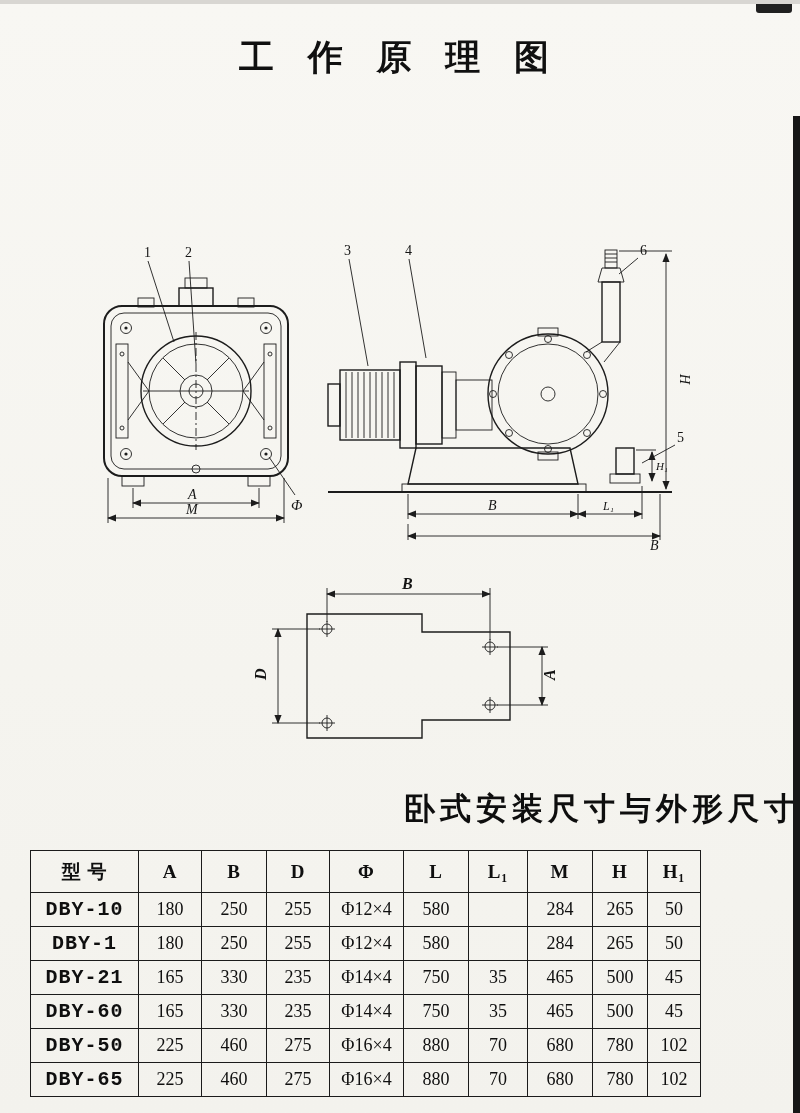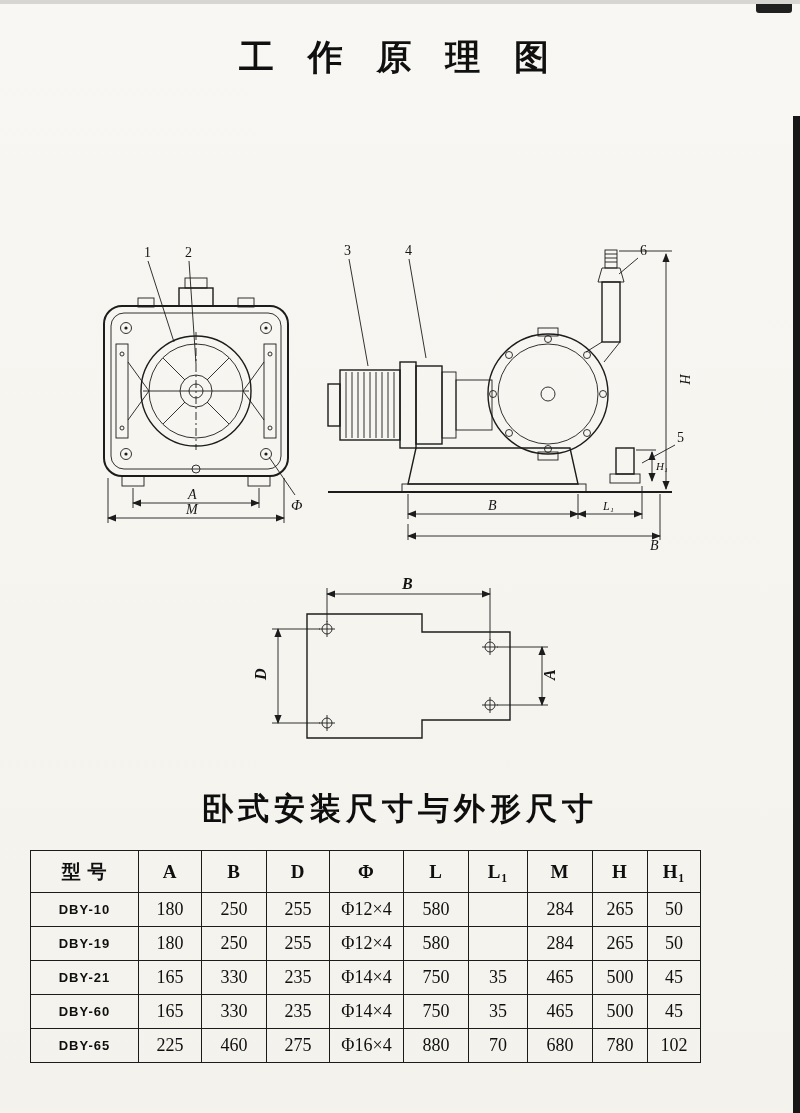--- a/index.html
+++ b/index.html
@@ -15,21 +15,21 @@
     text-align:center; font-size:35px; font-weight:bold;
     letter-spacing:12px; color:#101010;
   }
   .principle-para {
     position:absolute; top:88px; left:30px; width:742px;
     font-size:17.5px; line-height:1.62; text-align:justify;
     text-indent:2em; color:#141414;
   }
   .section-title {
     position:absolute; top:784px; left:0; width:100%;
-    text-align:center; font-size:31px; font-weight:bold;
+    text-align:right; font-size:31px; font-weight:bold;
     letter-spacing:5px; color:#0e0e0e;
   }
   .drawing { position:absolute; }
   #front-view { top:240px; left:86px; }
   #side-view  { top:238px; left:320px; }
   #footprint  { top:568px; left:252px; }
   svg { display:block; }
   svg text { font-family:"Liberation Serif","DejaVu Serif",serif; fill:#141414; }
   svg .callout { font-size:14px; }
   svg .dimlbl  { font-size:14px; font-style:italic; }
@@ -45,22 +45,22 @@
     font-family:"Liberation Serif","DejaVu Serif",serif;
     background:transparent;
   }
   .spec-table th, .spec-table td {
     border:1.6px solid #1b1b1b; text-align:center;
     font-size:18px; color:#0f0f0f; overflow:hidden;
   }
   .spec-table th { height:42px; font-weight:bold; font-size:19px; letter-spacing:1px; }
   .spec-table td { height:34px; }
   .spec-table td.model {
-    font-weight:bold; font-size:13px; letter-spacing:1px;
-    font-family:Liberation Sans, sans-serif;
+    font-weight:bold; font-size:20px; letter-spacing:1px;
+    font-family:Liberation Mono, monospace;
   }
   .edge-bar {
     position:absolute; right:0; top:112px; width:7px; height:1001px;
     background:#171717;
   }
   .corner-mark {
     position:absolute; right:8px; top:0; width:36px; height:9px;
     background:#202020; border-radius:0 0 3px 3px;
   }
 </style>
@@ -330,21 +330,21 @@
           <td>250</td>
           <td>255</td>
           <td>Φ12×4</td>
           <td>580</td>
           <td></td>
           <td>284</td>
           <td>265</td>
           <td>50</td>
         </tr>
         <tr>
-          <td class="model">DBY-19</td>
+          <td class="model">DBY-1</td>
           <td>180</td>
           <td>250</td>
           <td>255</td>
           <td>Φ12×4</td>
           <td>580</td>
           <td></td>
           <td>284</td>
           <td>265</td>
           <td>50</td>
         </tr>
@@ -366,20 +366,32 @@
           <td>330</td>
           <td>235</td>
           <td>Φ14×4</td>
           <td>750</td>
           <td>35</td>
           <td>465</td>
           <td>500</td>
           <td>45</td>
         </tr>
         <tr>
+          <td class="model">DBY-50</td>
+          <td>225</td>
+          <td>460</td>
+          <td>275</td>
+          <td>Φ16×4</td>
+          <td>880</td>
+          <td>70</td>
+          <td>680</td>
+          <td>780</td>
+          <td>102</td>
+        </tr>
+        <tr>
           <td class="model">DBY-65</td>
           <td>225</td>
           <td>460</td>
           <td>275</td>
           <td>Φ16×4</td>
           <td>880</td>
           <td>70</td>
           <td>680</td>
           <td>780</td>
           <td>102</td>

